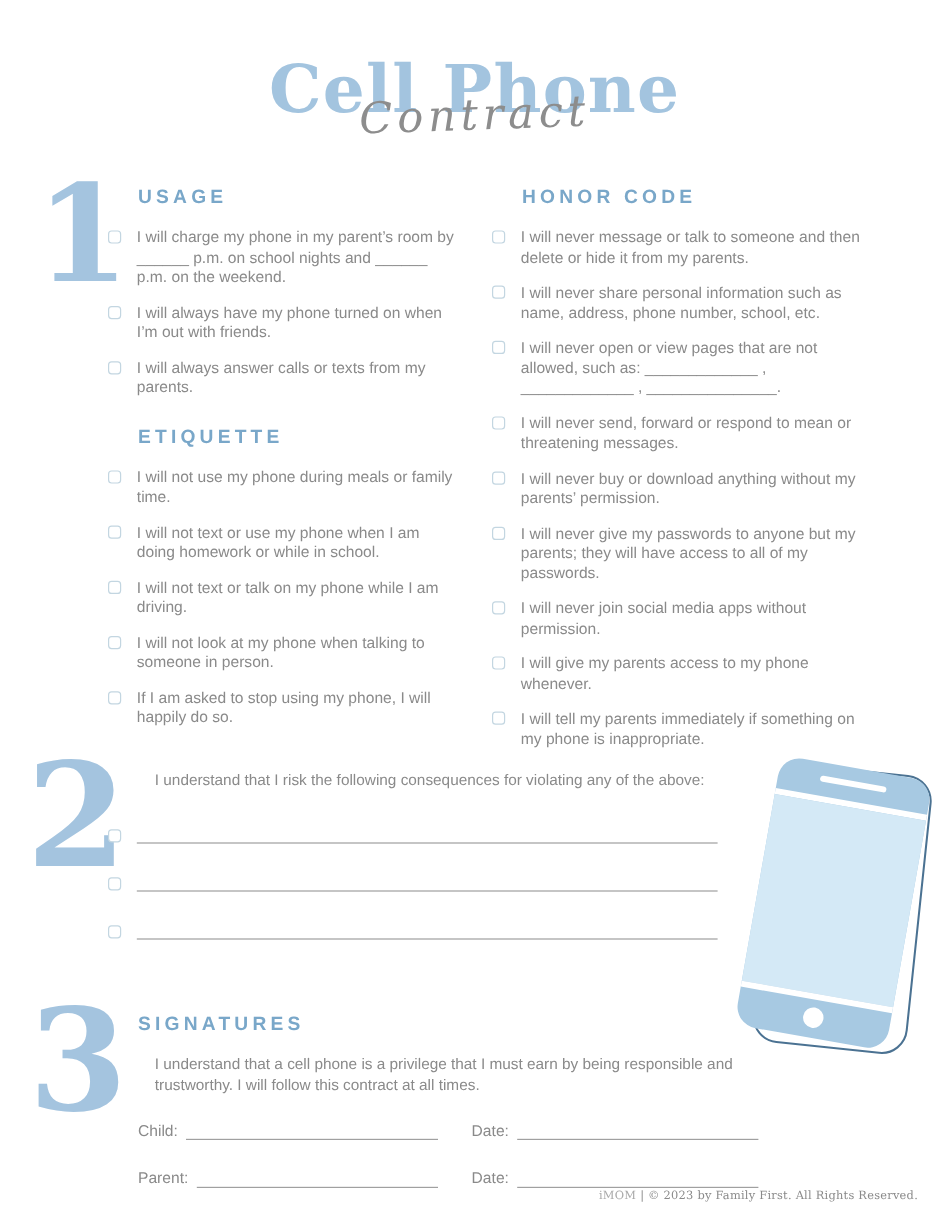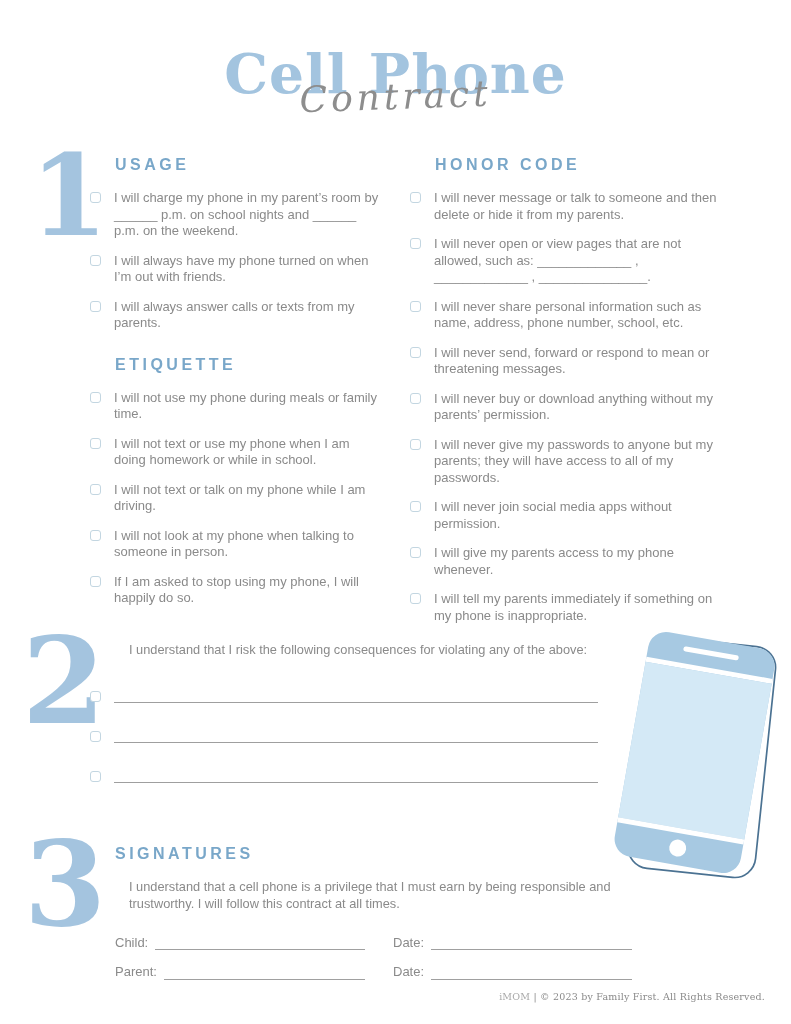--- a/index.html
+++ b/index.html
@@ -59,21 +59,21 @@
   .blank-line { flex:1 1 auto; border-bottom:1.2px solid #9f9f9f; height:12px; }
 
   
   .phone-illustration { position:absolute; left:604px; top:629px; width:186px; height:258px; }
 
   
   .section3 { position:absolute; left:90px; top:845px; width:572px; }
   .section3 .intro { white-space:normal; width:525px; }
   .sig-grid {
     margin:22px 0 0 25px; display:grid;
-    grid-template-columns:278px 267px; row-gap:14px;
+    grid-template-columns:278px 267px; row-gap:24px;
   }
   .sig-cell { display:flex; align-items:flex-end; padding-right:28px; }
   .sig-label { font-size:13px; color:#8a8a8a; margin-right:7px; line-height:1.2; }
   .sig-line { flex:1 1 auto; border-bottom:1px solid #a0a0a0; height:13px; }
 
   
   .footer {
     position:absolute; right:26px; top:991px;
     font-family:"DejaVu Serif", serif; font-size:9.5px; letter-spacing:0.2px;
   }
@@ -139,25 +139,25 @@
     <div class="col-right">
 
       <div class="sec-heading">HONOR CODE</div>
 
       <div class="check-item">
         <span class="checkbox"></span>
         <span class="check-text">I will never message or talk to someone and then delete or hide it from my parents.</span>
       </div>
       <div class="check-item">
         <span class="checkbox"></span>
+        <span class="check-text">I will never share personal information such as name, address, phone number, school, etc.</span>
+      </div>
+      <div class="check-item">
+        <span class="checkbox"></span>
         <span class="check-text">I will never open or view pages that are not allowed, such as: _____________ , _____________ , _______________.</span>
-      </div>
-      <div class="check-item">
-        <span class="checkbox"></span>
-        <span class="check-text">I will never share personal information such as name, address, phone number, school, etc.</span>
       </div>
       <div class="check-item">
         <span class="checkbox"></span>
         <span class="check-text">I will never send, forward or respond to mean or threatening messages.</span>
       </div>
       <div class="check-item">
         <span class="checkbox"></span>
         <span class="check-text">I will never buy or download anything without my parents’ permission.</span>
       </div>
       <div class="check-item">

